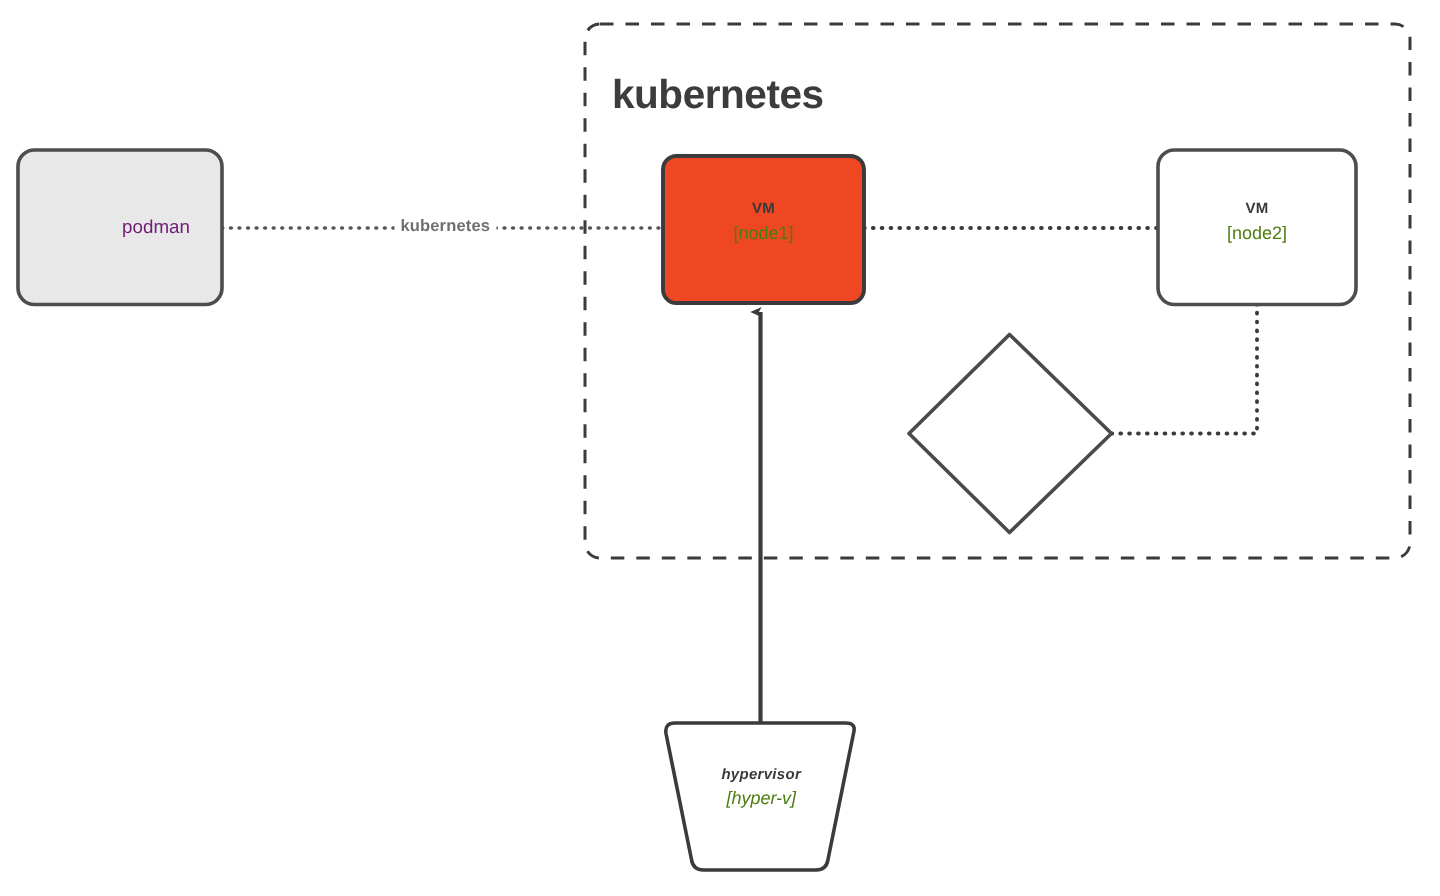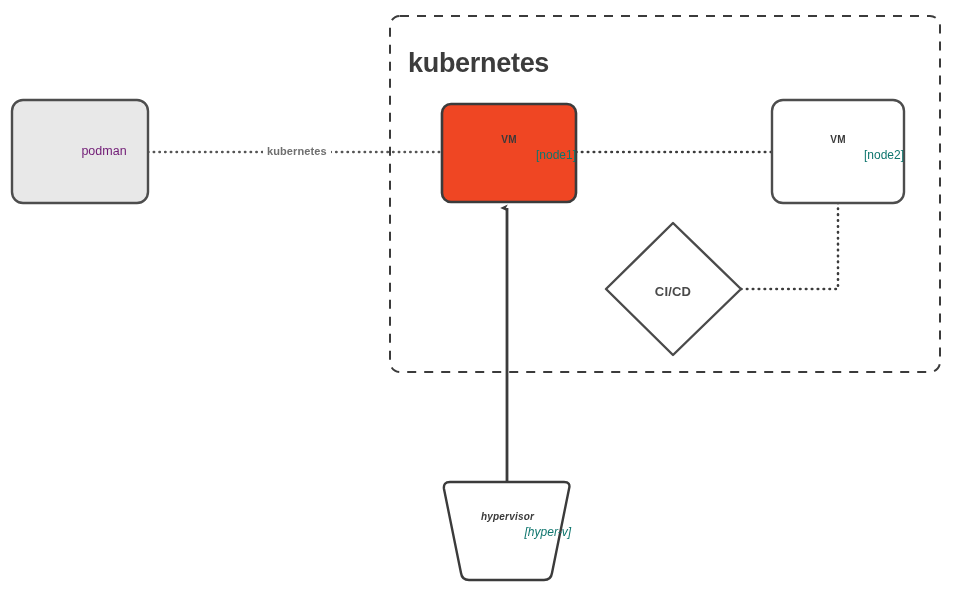--- a/index.html
+++ b/index.html
@@ -38,22 +38,21 @@
     display: block;
     font-weight: bold;
     font-size: 10px;
     color: #3a3a3a;
     letter-spacing: 0.2px;
   }
   .lbl-sub {
     display: block;
     font-weight: normal;
     font-size: 12px;
-    color: #0f766e;
-    text-align: right;
+    color: #4d7c0f;
   }
   .lbl-plain {
     display: block;
     font-weight: normal;
     font-size: 12.5px;
     color: #701a75;
     padding-left: 48px;
   }
   .group-title {
     position: absolute;
@@ -141,22 +140,19 @@
   <div class="node-label" id="label-node1">
     <span class="lbl-title">VM</span>
     <span class="lbl-sub">[node1]</span>
   </div>
 
   <div class="node-label" id="label-node2">
     <span class="lbl-title">VM</span>
     <span class="lbl-sub">[node2]</span>
   </div>
 
-  <div class="node-label" id="label-cicd">
-    <span class="cicd-text">CI/CD</span>
-  </div>
 
   <div class="node-label" id="label-hyp">
     <span class="lbl-title">hypervisor</span>
     <span class="lbl-sub">[hyper-v]</span>
   </div>
 
 </div>
 
 </body></html>

